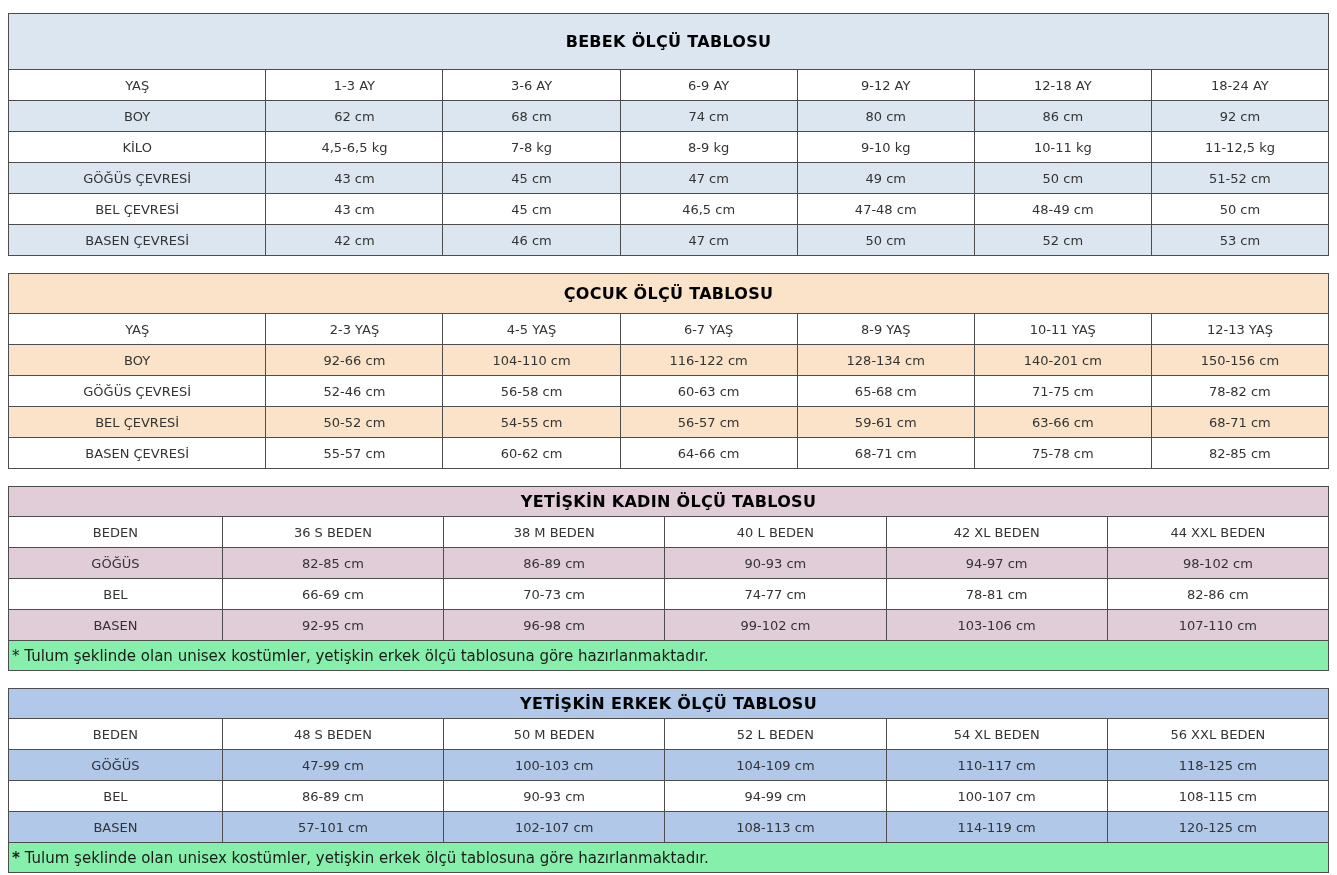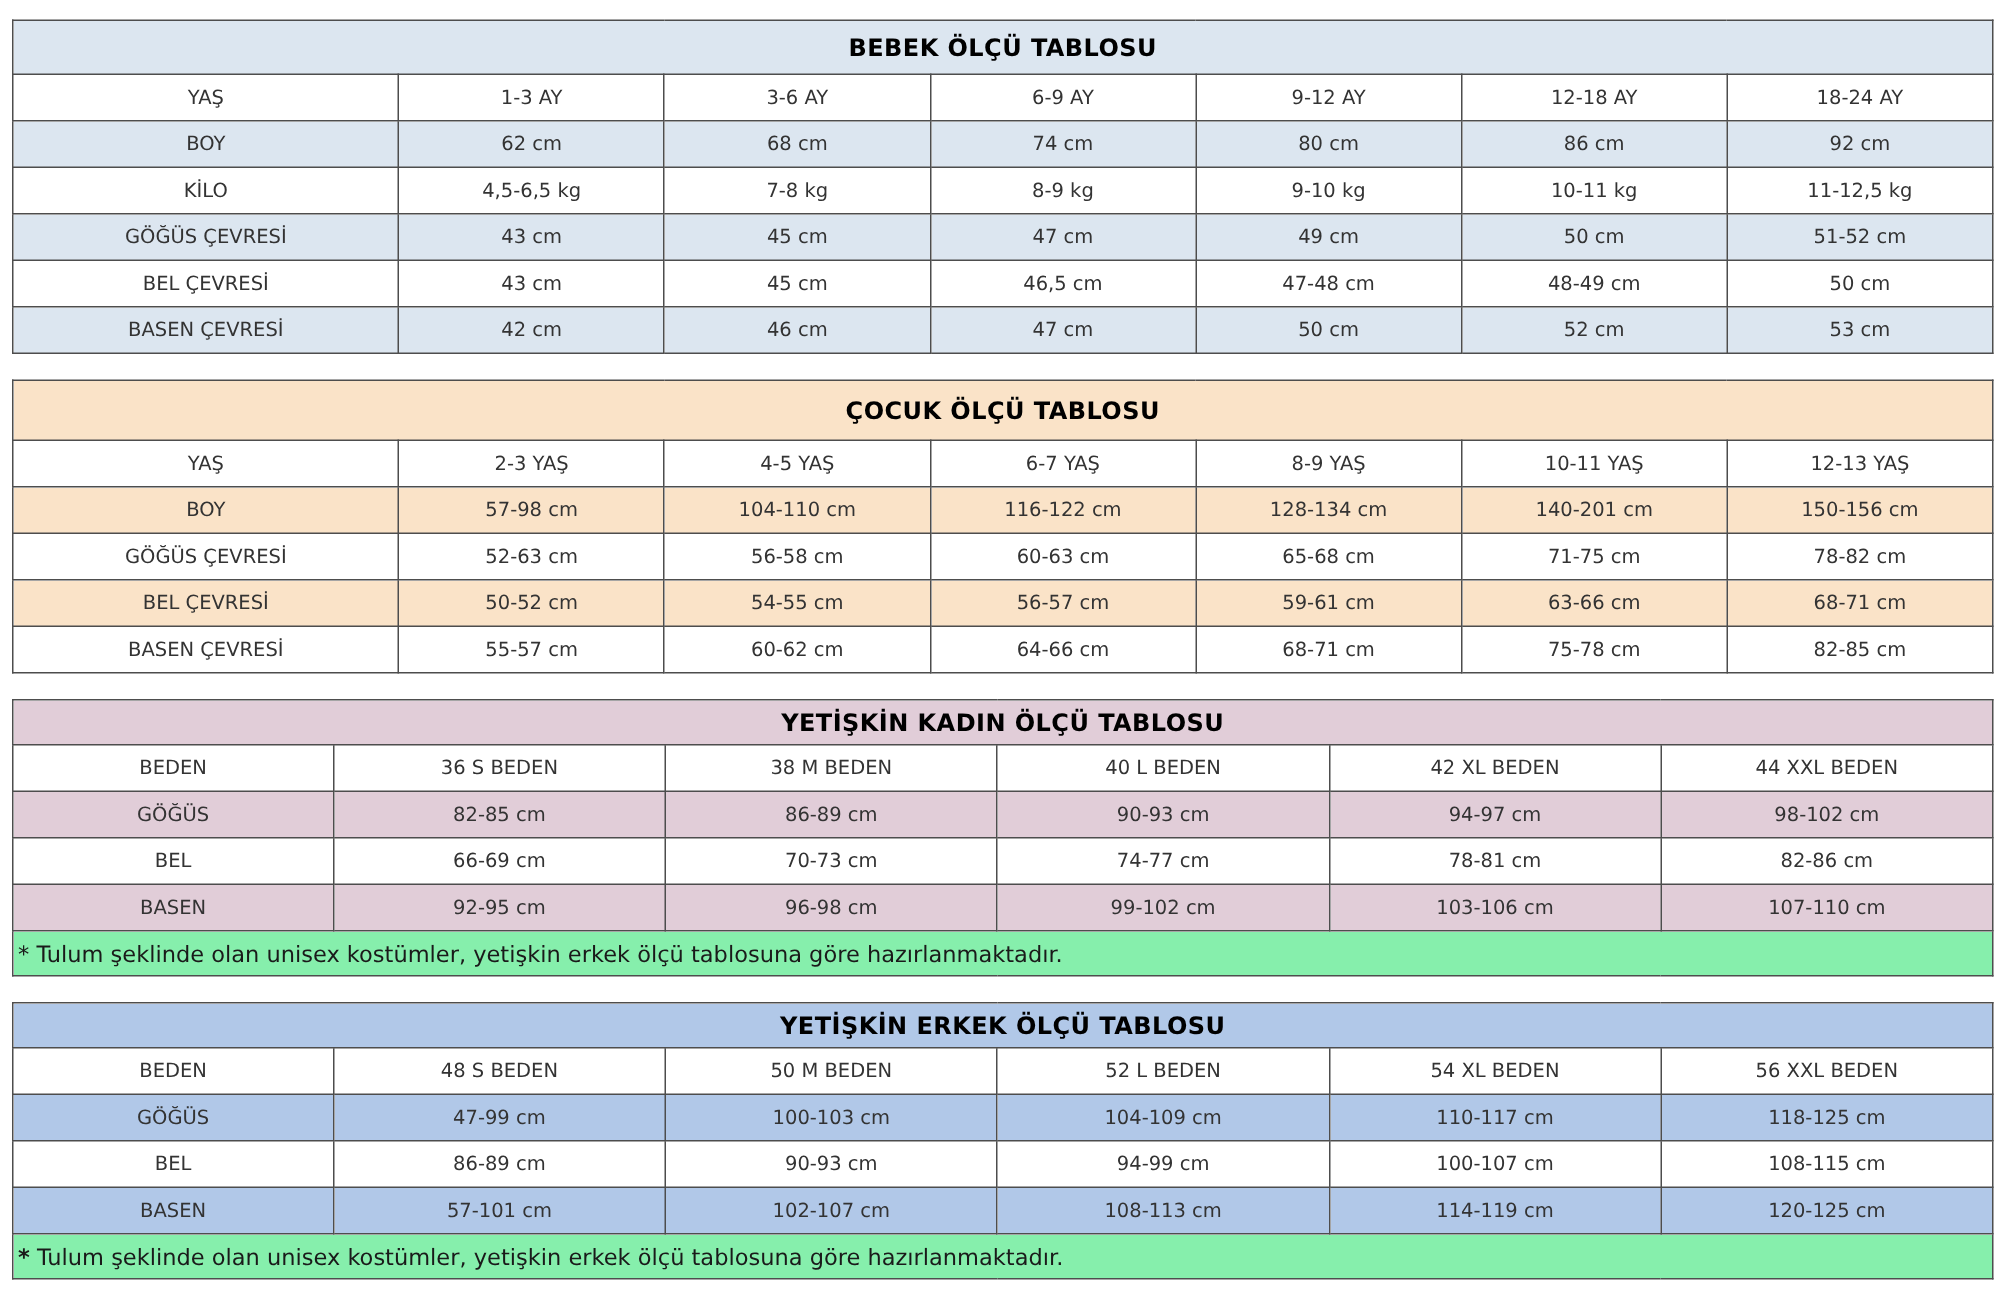--- a/index.html
+++ b/index.html
@@ -38,21 +38,21 @@
     font-size: 15px;
     color: #1a1a1a;
     padding: 2px 4px 2px 3px;
     height: 30px;
     background: #86efac;
     white-space: normal;
   }
   .size-table td.footnote .marker.bold { font-weight: bold; }
 
   
-  .page table.size-table:nth-of-type(1) th.title { height: 36px; }
+  .page table.size-table:nth-of-type(1) th.title { height: 56px; }
   .page table.size-table:nth-of-type(2) th.title { height: 40px; }
   .page table.size-table:nth-of-type(3) th.title,
   .page table.size-table:nth-of-type(4) th.title { height: 30px; }
 </style>
 </head>
 <body>
 
 <div class="page">
   <table class="size-table" style="--band: #dce6f0;">
       <colgroup>
@@ -146,30 +146,30 @@
           <td class="label">YAŞ</td>
           <td>2-3 YAŞ</td>
           <td>4-5 YAŞ</td>
           <td>6-7 YAŞ</td>
           <td>8-9 YAŞ</td>
           <td>10-11 YAŞ</td>
           <td>12-13 YAŞ</td>
         </tr>
         <tr class="band">
           <td class="label">BOY</td>
-          <td>57-98 cm</td>
+          <td>92-66 cm</td>
           <td>104-110 cm</td>
           <td>116-122 cm</td>
           <td>128-134 cm</td>
           <td>140-201 cm</td>
           <td>150-156 cm</td>
         </tr>
         <tr>
           <td class="label">GÖĞÜS ÇEVRESİ</td>
-          <td>52-63 cm</td>
+          <td>52-46 cm</td>
           <td>56-58 cm</td>
           <td>60-63 cm</td>
           <td>65-68 cm</td>
           <td>71-75 cm</td>
           <td>78-82 cm</td>
         </tr>
         <tr class="band">
           <td class="label">BEL ÇEVRESİ</td>
           <td>50-52 cm</td>
           <td>54-55 cm</td>

